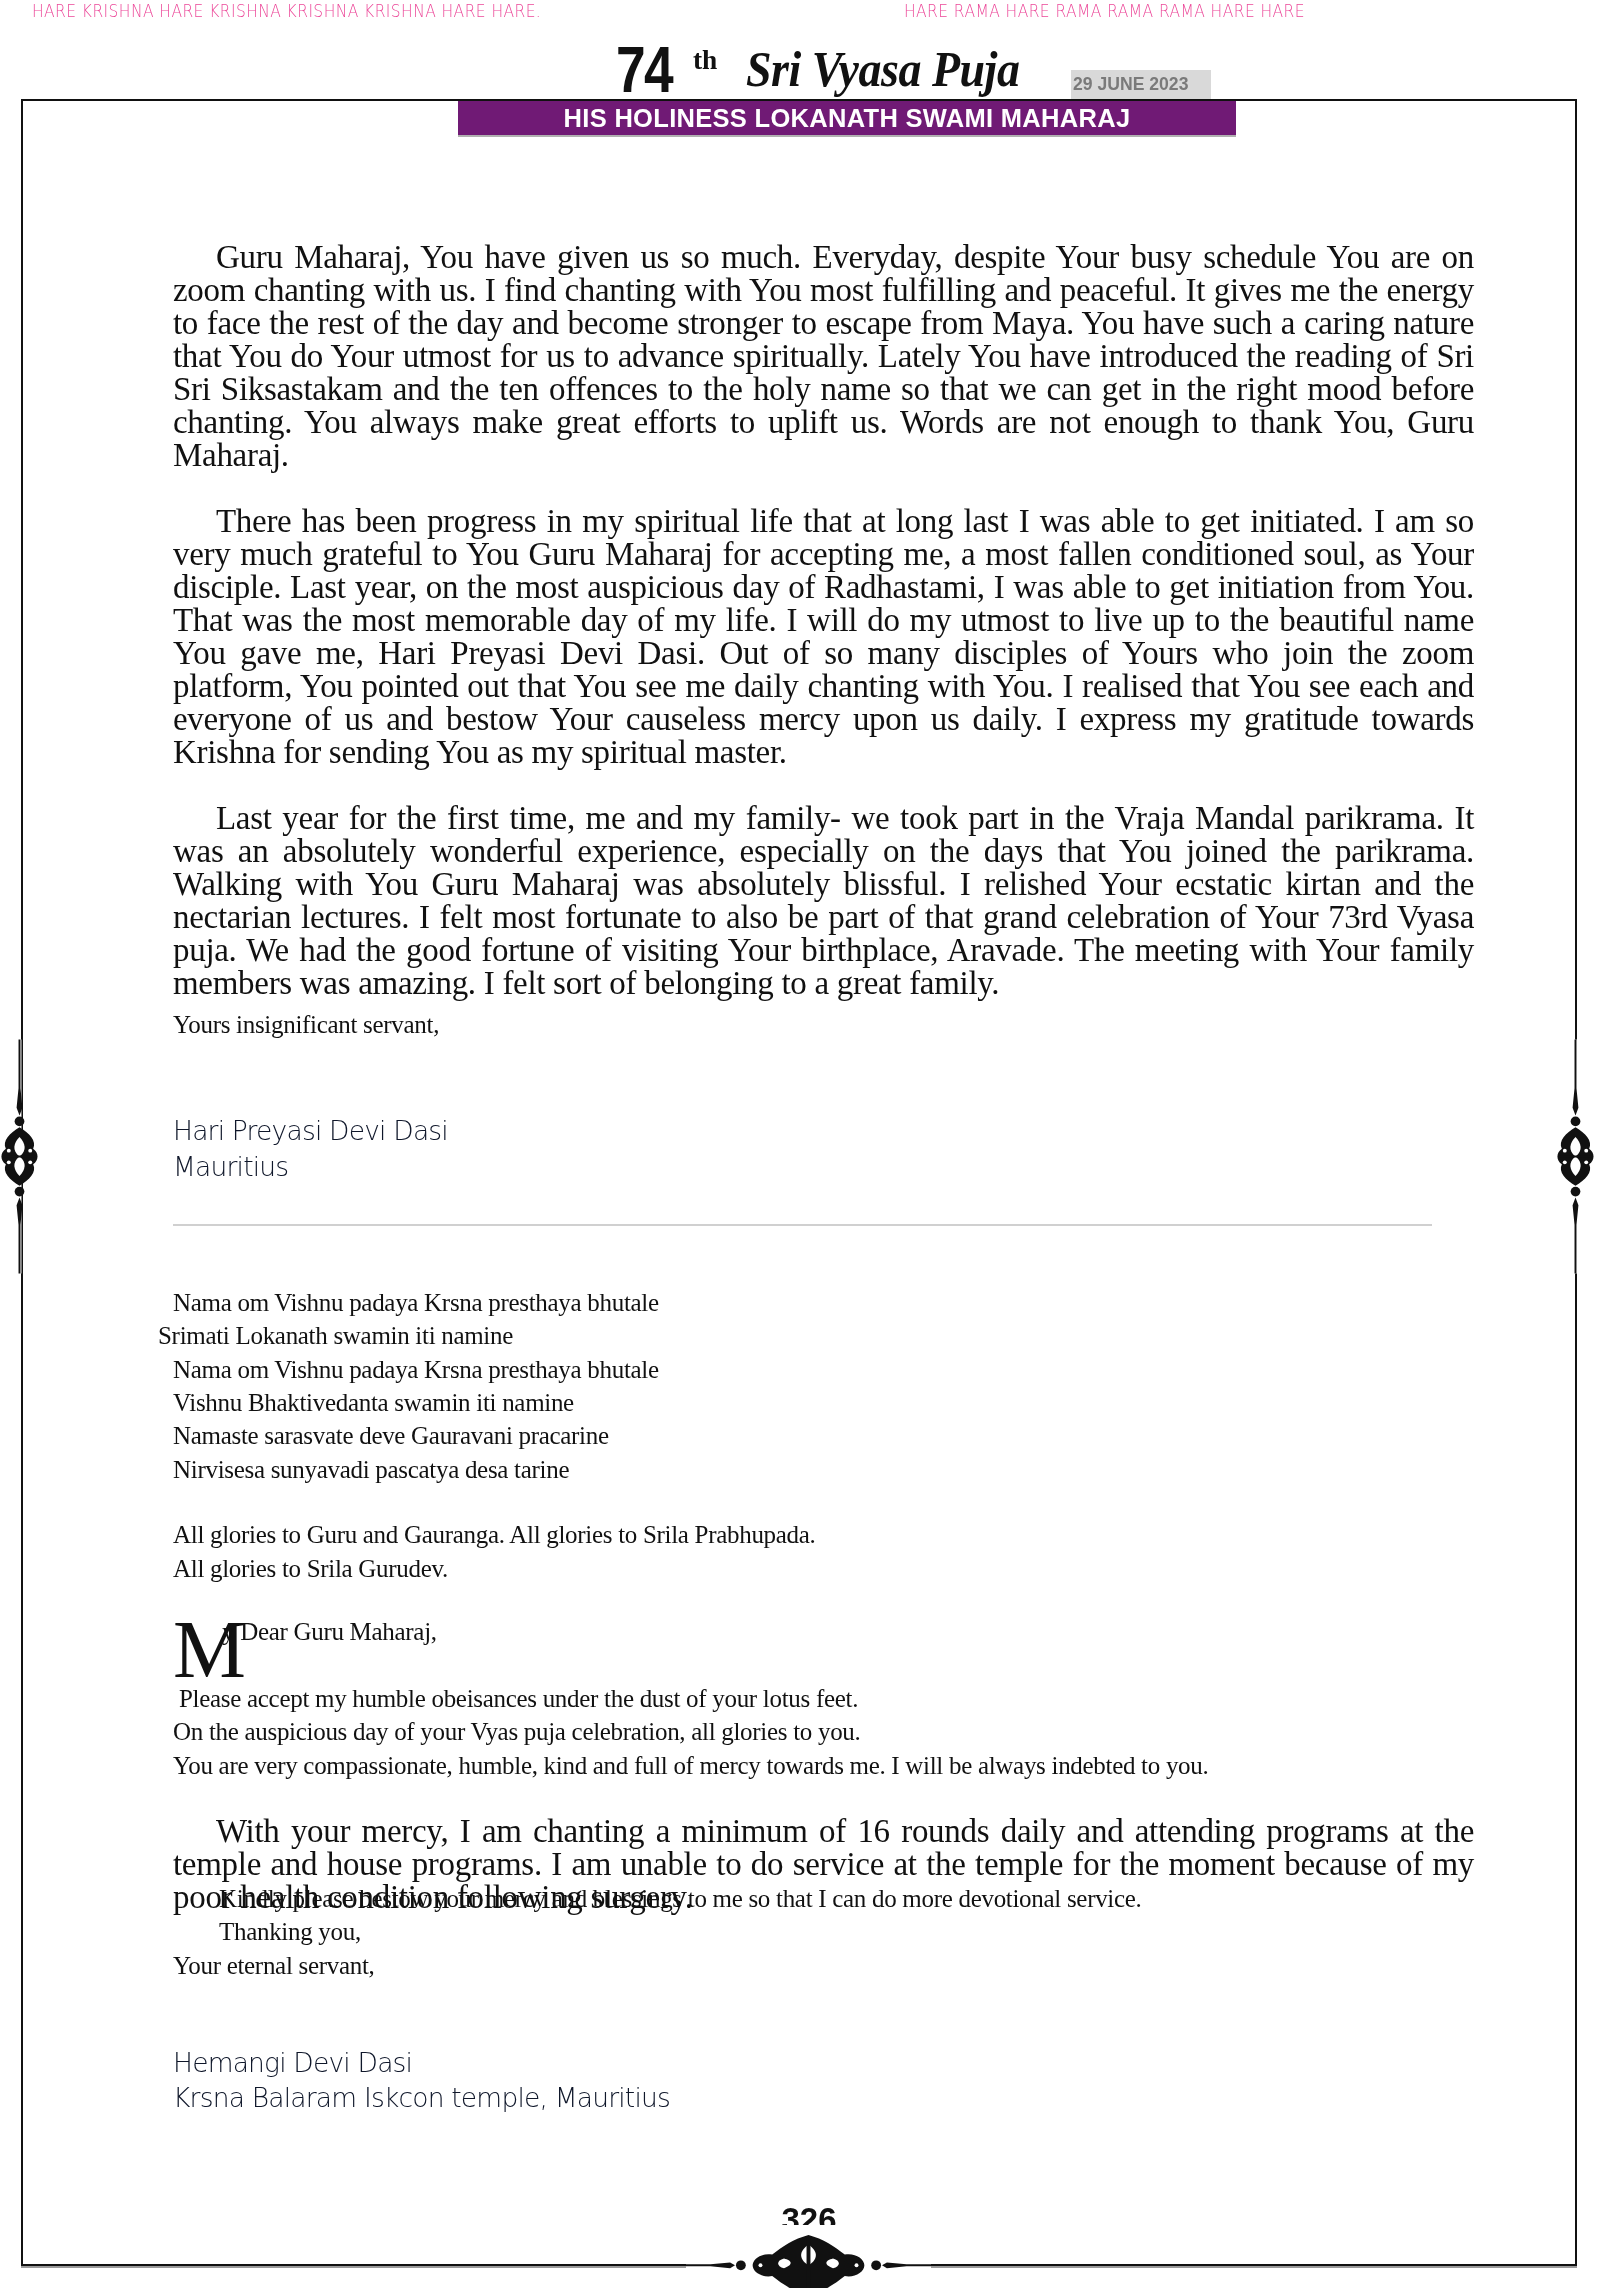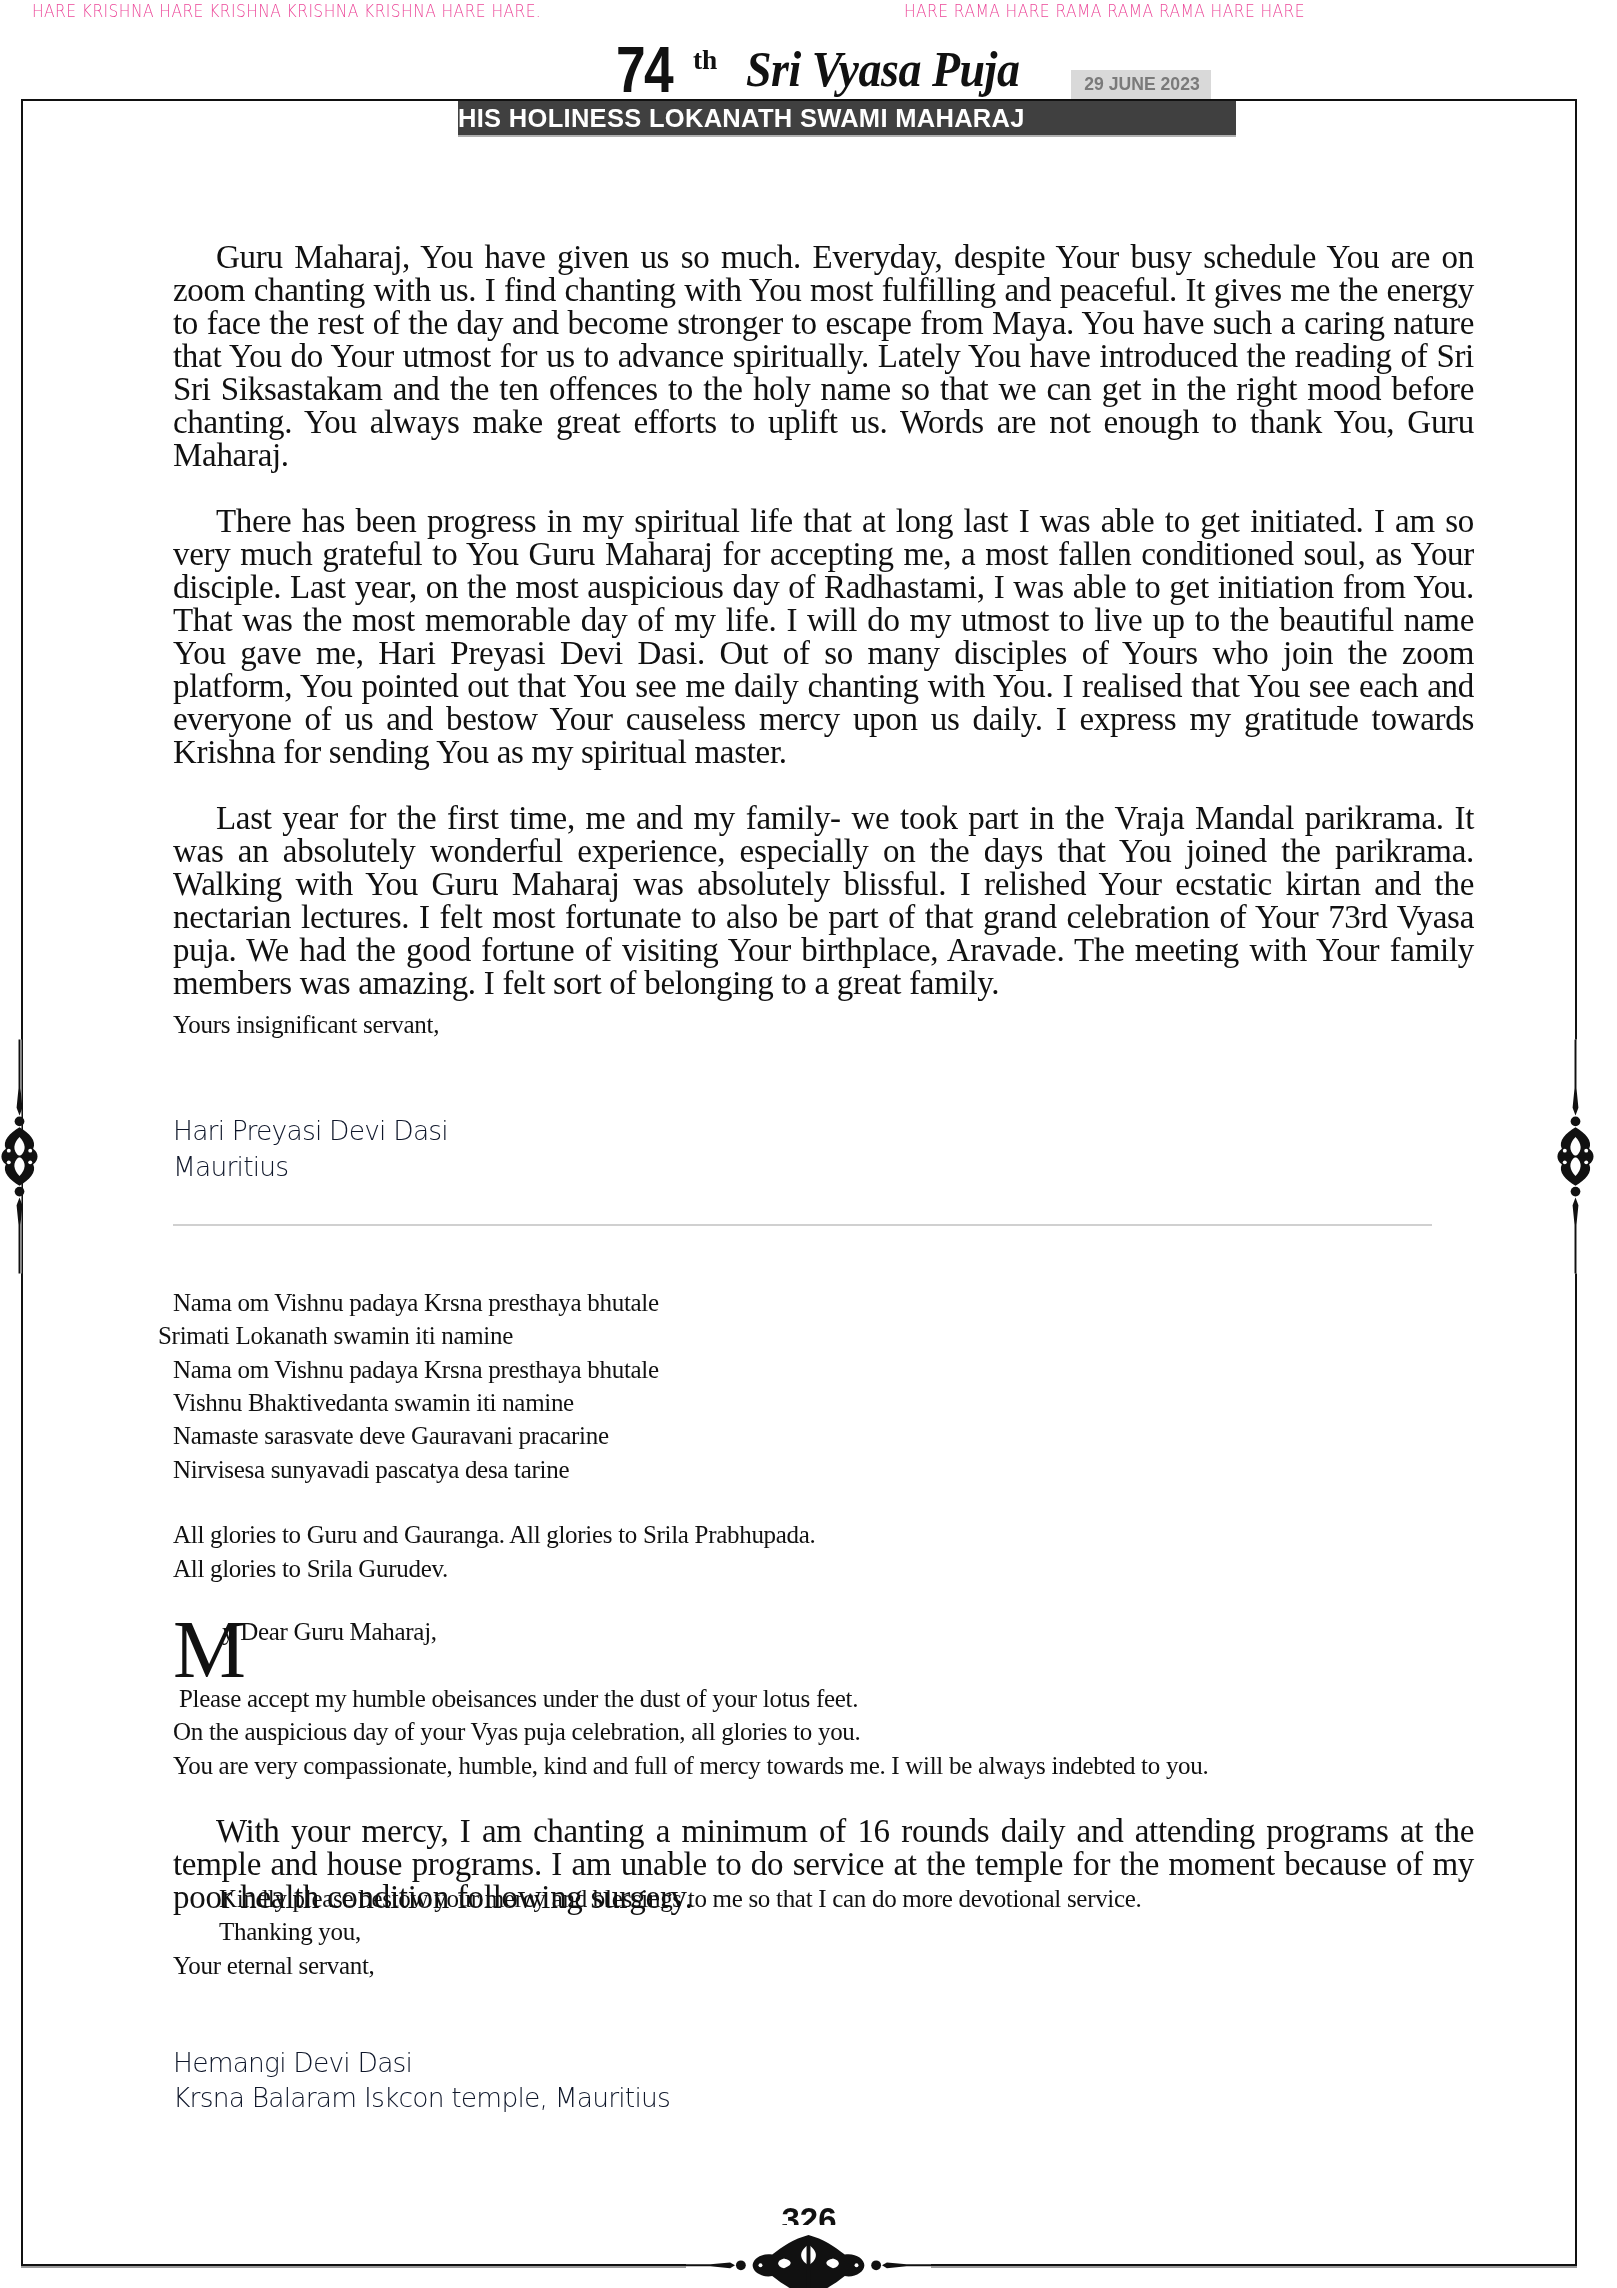--- a/index.html
+++ b/index.html
@@ -23,32 +23,32 @@
     font-size: 27.4px;
   }
   .title-text {
     position: absolute; left: 130px; top: 2px; font-family: "Liberation Serif", serif; font-weight: 700;
     font-size: 51px; line-height: 53px; font-style: italic; letter-spacing: -0.5px;
     transform: scaleX(0.9); transform-origin: left top;
   }
   .date-badge {
     position: absolute; left: 1071px; top: 70px; width: 140px; height: 37px; background: #d9d9d9;
     font-family: "Liberation Sans", sans-serif; font-weight: 700; font-size: 17.6px; color: #7a7a7a;
-    line-height: 29px; text-align: center; padding-left: 2px; box-sizing: border-box;
+    line-height: 29px; text-align: left; padding-left: 2px; box-sizing: border-box;
     transform-origin: left top;
   }
   .frame {
     position: absolute; left: 20.6px; top: 99px; width: 1556px; height: 2167px;
     border: 2.9px solid #111; box-sizing: border-box;
   }
   .frame-shadow-bottom { position: absolute; left: 20.6px; top: 2266px; width: 1556px; height: 2px; background: #9a9a9a; }
   .banner {
-    position: absolute; left: 458px; top: 101px; width: 778px; height: 34px; background: #404040;
+    position: absolute; left: 458px; top: 101px; width: 778px; height: 34px; background: #701a75;
     color: #fff; font-family: "Liberation Sans", sans-serif; font-weight: 700; font-size: 25.5px;
-    line-height: 35px; text-align: left; letter-spacing: 0.3px;
+    line-height: 35px; text-align: center; letter-spacing: 0.3px;
   }
   .banner-shadow { position: absolute; left: 458px; top: 135px; width: 778px; height: 2px; background: #b0b0b0; }
 
   .ornament-v { position: absolute; width: 39px; height: 235px; }
   .ornament-left { left: 0px; top: 1039px; }
   .ornament-right { left: 1556px; top: 1039px; }
   .ornament-bottom { position: absolute; left: 686px; top: 2225px; width: 245px; height: 64px; background: #fff; }
   .indent { text-indent: 43px; }
   .para { position: absolute; left: 173px; width: 1301px; font-family: "Liberation Serif", serif;
     font-size: 33px; line-height: 33px; letter-spacing: -0.3px; text-align: justify; }

